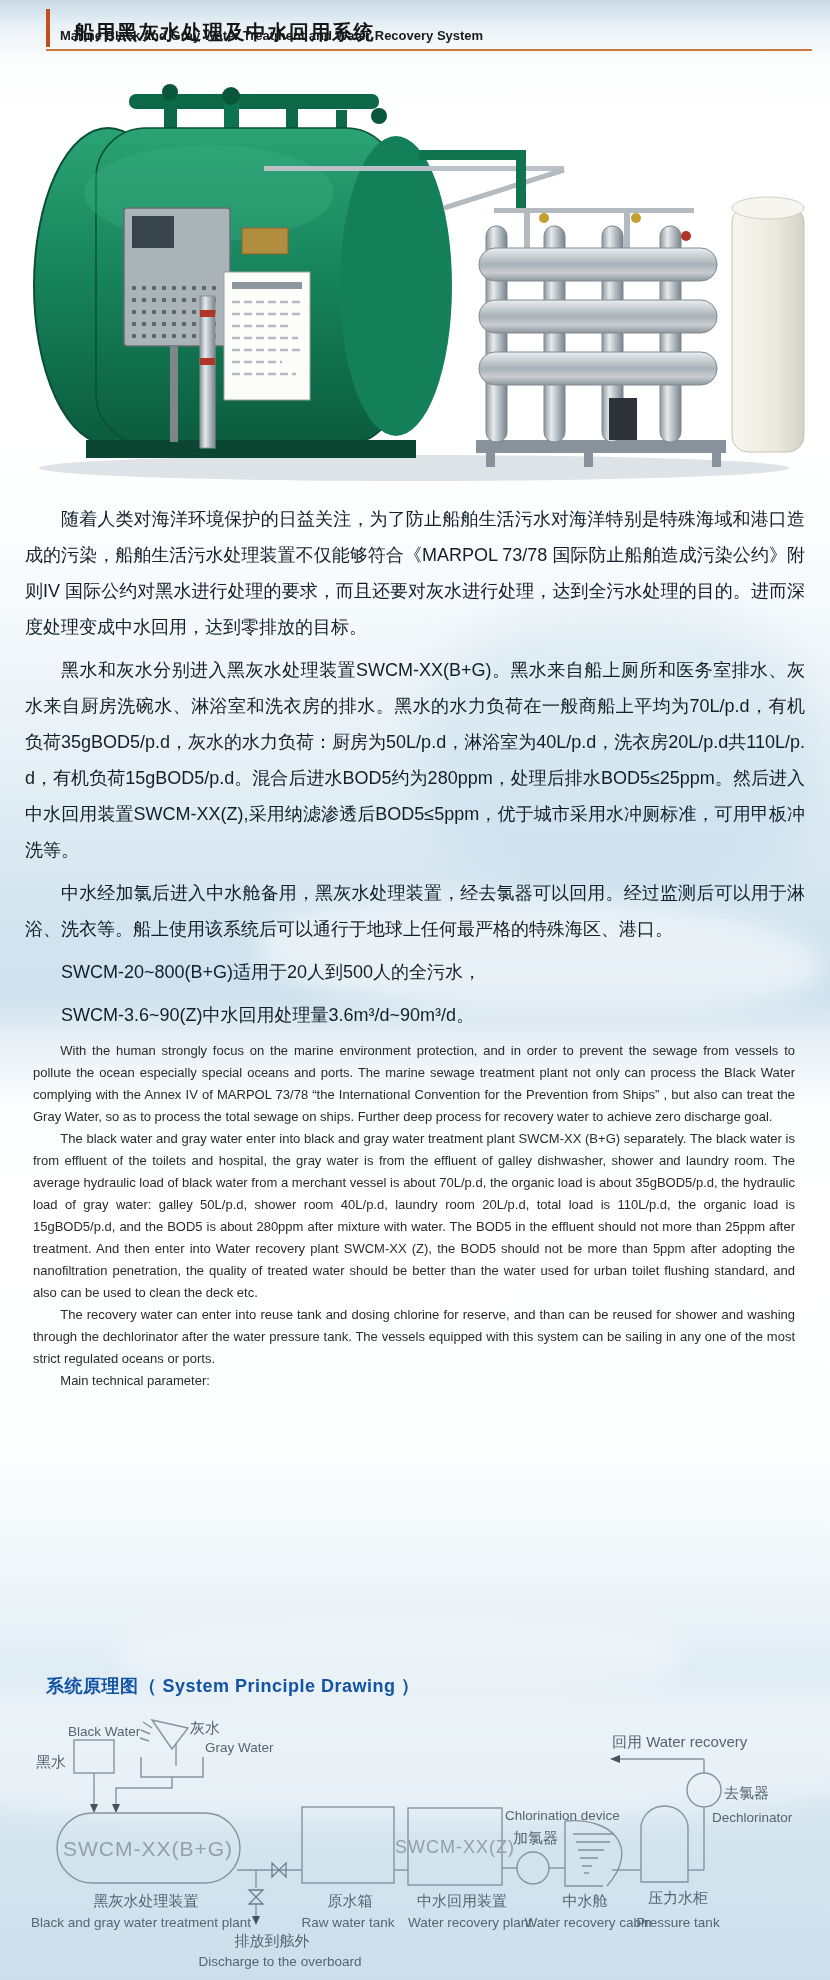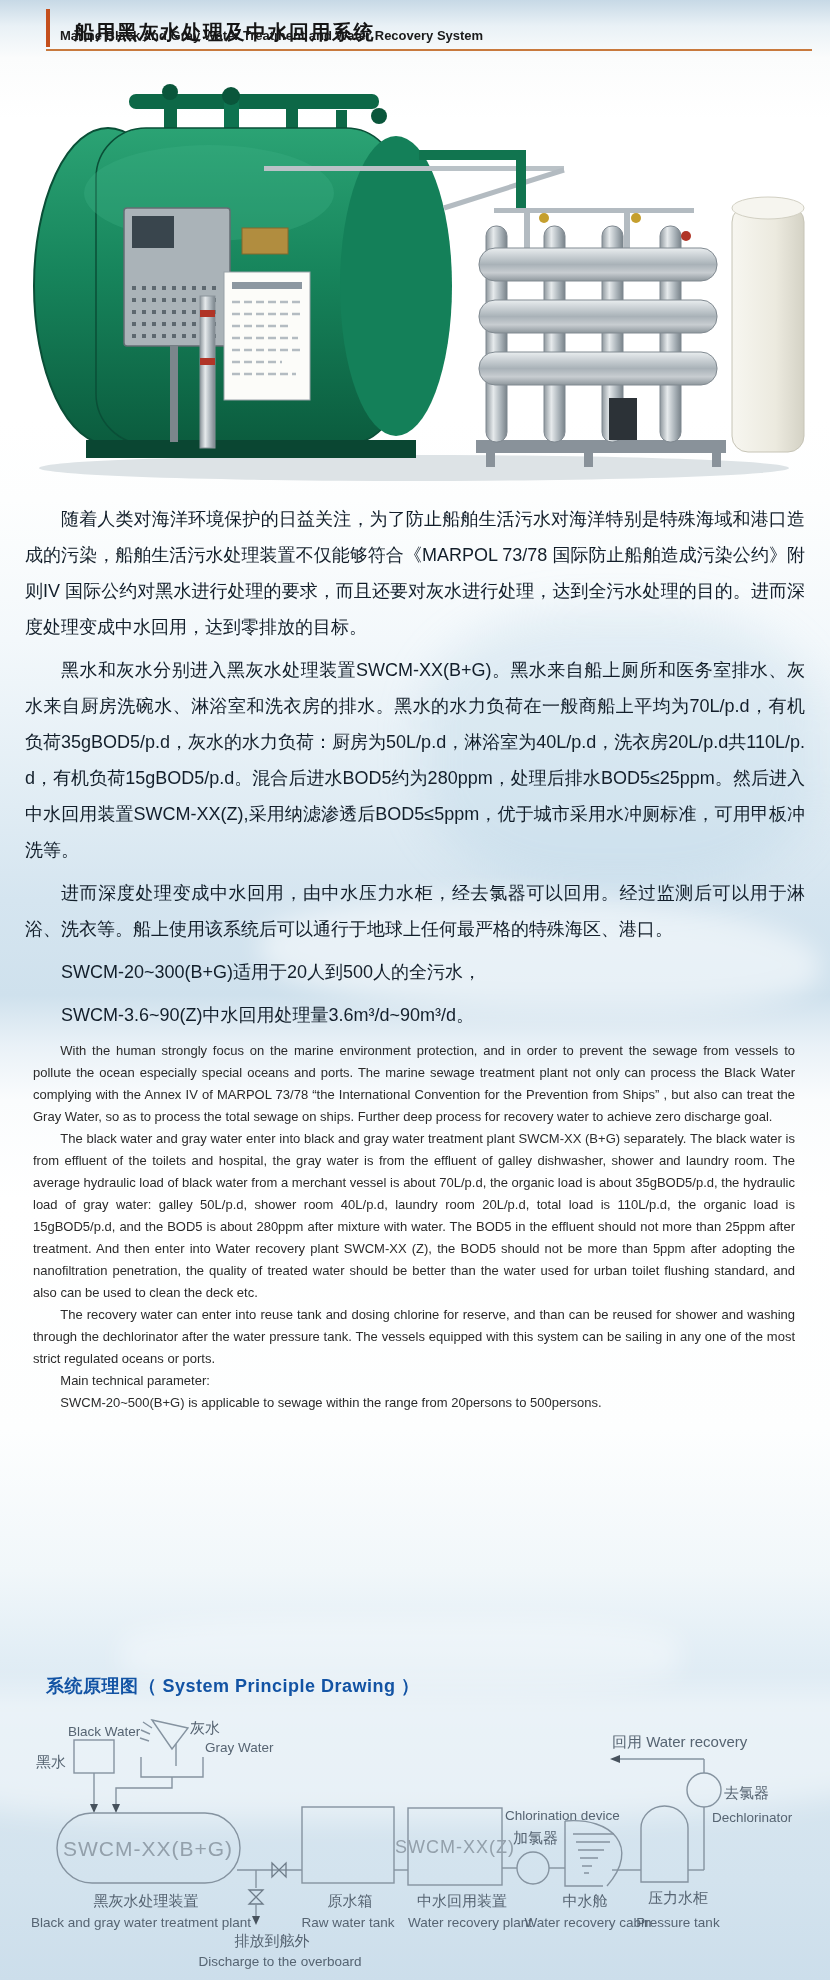--- a/index.html
+++ b/index.html
@@ -134,31 +134,30 @@
     </g>
     <g>
       <rect x="708" y="148" width="72" height="246" rx="16" fill="url(#gWhiteTank)" stroke="#c6c4b6"></rect>
       <ellipse cx="744" cy="150" rx="36" ry="11" fill="#f6f5ef" stroke="#d2d0c3"></ellipse>
     </g>
   </svg>
 
   <section class="cn-text">
     <p>随着人类对海洋环境保护的日益关注，为了防止船舶生活污水对海洋特别是特殊海域和港口造成的污染，船舶生活污水处理装置不仅能够符合《MARPOL 73/78 国际防止船舶造成污染公约》附则IV 国际公约对黑水进行处理的要求，而且还要对灰水进行处理，达到全污水处理的目的。进而深度处理变成中水回用，达到零排放的目标。</p>
     <p>黑水和灰水分别进入黑灰水处理装置SWCM-XX(B+G)。黑水来自船上厕所和医务室排水、灰水来自厨房洗碗水、淋浴室和洗衣房的排水。黑水的水力负荷在一般商船上平均为70L/p.d，有机负荷35gBOD5/p.d，灰水的水力负荷：厨房为50L/p.d，淋浴室为40L/p.d，洗衣房20L/p.d共110L/p.d，有机负荷15gBOD5/p.d。混合后进水BOD5约为280ppm，处理后排水BOD5≤25ppm。然后进入中水回用装置SWCM-XX(Z),采用纳滤渗透后BOD5≤5ppm，优于城市采用水冲厕标准，可用甲板冲洗等。</p>
-    <p>进而深度处理变成中水回用，由中水压力水柜，经去氯器可以回用。经过监测后可以用于淋浴、洗衣等。船上使用该系统后可以通行于地球上任何最严格的特殊海区、港口。</p>
-    <p>SWCM-20~300(B+G)适用于20人到500人的全污水，</p>
+    <p>中水经加氯后进入中水舱备用，黑灰水处理装置，经去氯器可以回用。经过监测后可以用于淋浴、洗衣等。船上使用该系统后可以通行于地球上任何最严格的特殊海区、港口。</p>
+    <p>SWCM-20~800(B+G)适用于20人到500人的全污水，</p>
     <p>SWCM-3.6~90(Z)中水回用处理量3.6m³/d~90m³/d。</p>
   </section>
 
   <section class="en-text">
     <p>With the human strongly focus on the marine environment protection, and in order to prevent the sewage from vessels to pollute the ocean especially special oceans and ports. The marine sewage treatment plant not only can process the Black Water complying with the Annex IV of MARPOL 73/78  “the International Convention for the Prevention from Ships” , but also can treat the Gray Water, so as to process the total sewage on ships. Further deep process for recovery water to achieve zero discharge goal.</p>
     <p>The black water and gray water enter into black and gray water treatment plant SWCM-XX (B+G) separately. The black water is from effluent of the toilets and hospital, the gray water is from the effluent of galley dishwasher, shower and laundry room. The average hydraulic load of black water from a merchant vessel is about 70L/p.d, the organic load is about 35gBOD5/p.d, the hydraulic load of gray water: galley 50L/p.d, shower room 40L/p.d, laundry room 20L/p.d, total load is 110L/p.d, the organic load is 15gBOD5/p.d, and the BOD5 is about 280ppm after mixture with water. The BOD5 in the effluent should not more than 25ppm after treatment. And then enter into Water recovery plant SWCM-XX (Z), the BOD5 should not be more than 5ppm after adopting the nanofiltration penetration, the quality of treated water should be better than the water used for urban toilet flushing standard, and also can be used to clean the deck etc.</p>
     <p>The recovery water can enter into reuse tank and dosing chlorine for reserve, and than can be reused for shower and washing through the dechlorinator after the water pressure tank. The vessels equipped with this system can be sailing in any one of the most strict regulated oceans or ports.</p>
     <p>Main technical parameter:</p>
-    <p>SWCM-20~500(B+G) is applicable to sewage within the range from 20persons to 500persons.</p>
   </section>
 
   <h3 class="principle-heading">系统原理图（ System Principle Drawing ）</h3>
 
   <svg class="diagram" viewBox="0 0 830 280">
 
     <text class="tzh" x="36" y="67">黑水</text>
     <rect class="shape" x="74" y="40" width="40" height="33"></rect>
     <text class="ten" x="68" y="36">Black Water</text>
     <line class="ln" x1="94" y1="73" x2="94" y2="104"></line>

